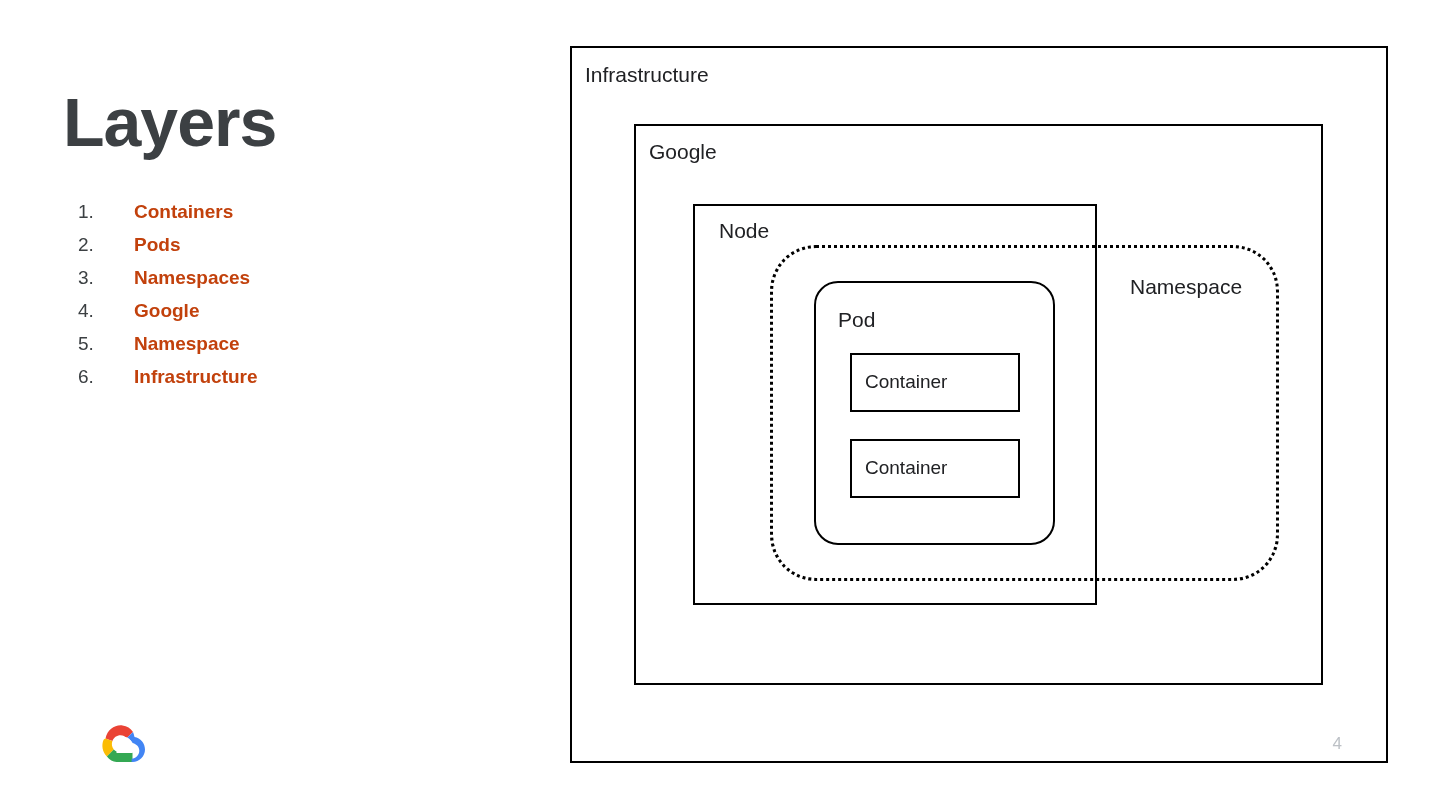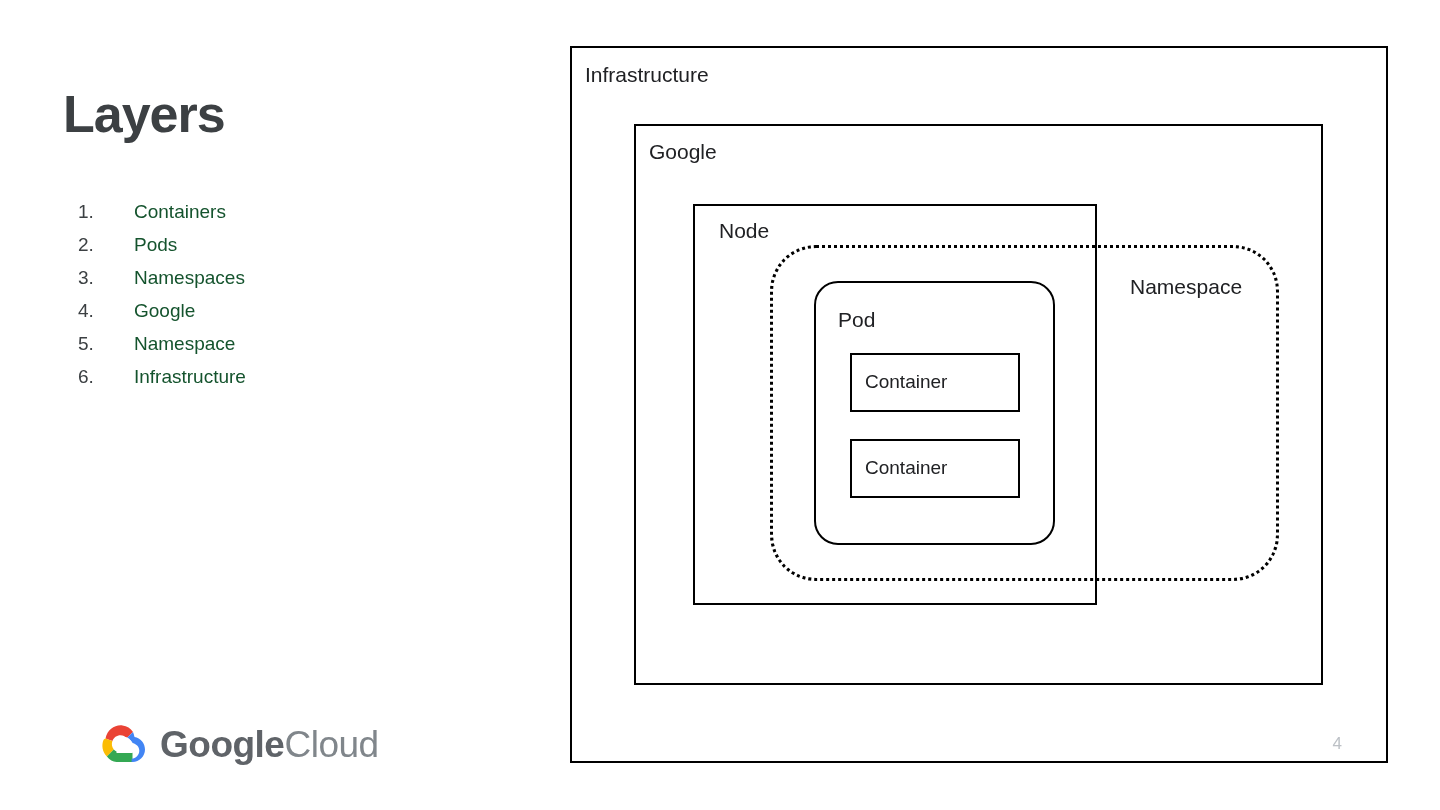--- a/index.html
+++ b/index.html
@@ -14,21 +14,21 @@
     overflow: hidden;
     font-family: "Liberation Sans", sans-serif;
     -webkit-font-smoothing: antialiased;
   }
 
   
   .slide-title {
     position: absolute;
     left: 63px;
     top: 88px;
-    font-size: 52px;
+    font-size: 68px;
     font-weight: bold;
     letter-spacing: -1px;
     color: #3c4043;
     line-height: 1.0;
   }
 
   .layer-list {
     position: absolute;
     left: 78px;
     top: 195px;
@@ -41,21 +41,22 @@
     font-size: 19px;
     color: #3c4043;
     line-height: 33px;
   }
   .layer-num {
     width: 56px;
     flex: 0 0 56px;
     color: #3c4043;
   }
   .layer-label {
-    color: #14532d;
+    color: #c2410c;
+    font-weight: bold;
   }
 
   
   .gc-logo {
     position: absolute;
     left: 92px;
     top: 718px;
     display: flex;
     align-items: center;
   }
@@ -228,23 +229,20 @@
 
       <path d="M13.5 20.5 L20.4 23.1 C19.3 26.1 19.9 29.3 21.8 31.6 L14.9 38.6 C10.4 34.2 9.2 27.3 11.6 21.8 C12.1 21.3 12.8 20.8 13.5 20.5 Z" fill="#FBBC04"></path>
 
       <path d="M14.9 38.6 L21.8 31.6 C23.5 33.4 25.9 34.4 28.5 34.4 L40.5 34.4 L40.5 44 L24.5 44 C20.9 44 17.5 41.9 14.9 38.6 Z" fill="#34A853"></path>
 
       <path d="M41 14 L34.6 20.2 C37.3 20.9 39.6 22.8 40.8 25.3 C44.5 25.9 47.3 29 47.3 32.8 C47.3 37.1 43.9 40.6 39.6 40.8 L39.6 44 L40.5 44 C47.4 44 53 38.4 53 31.5 C53 25.3 48.5 20.1 42.5 19.1 C42.1 17.3 41.7 15.6 41 14 Z" fill="#4285F4"></path>
 
       <path d="M24.5 30.5 C22.3 30.5 20.5 28.7 20.5 26.5 C20.5 24.3 22.3 22.5 24.5 22.5 C25.1 22.5 25.7 22.6 26.2 22.9 C27.3 20.5 29.7 18.9 32.5 18.9 C36.1 18.9 39.1 21.6 39.5 25.1 C42 25.4 43.9 27.5 43.9 30 C43.9 32.8 41.7 35 38.9 35 L24.5 35 Z" fill="#FFFFFF"></path>
     </svg>
   </span>
-  <span class="gc-wordmark">
-    <b>Google</b><span class="gc-light">Cloud</span>
-  </span>
 </div>
 
 <div class="diagram">
 
   <div class="box box-infrastructure"></div>
   <div class="box-label label-infrastructure">Infrastructure</div>
 
   <div class="box box-cluster"></div>
   <div class="box-label label-cluster">Google</div>
 

